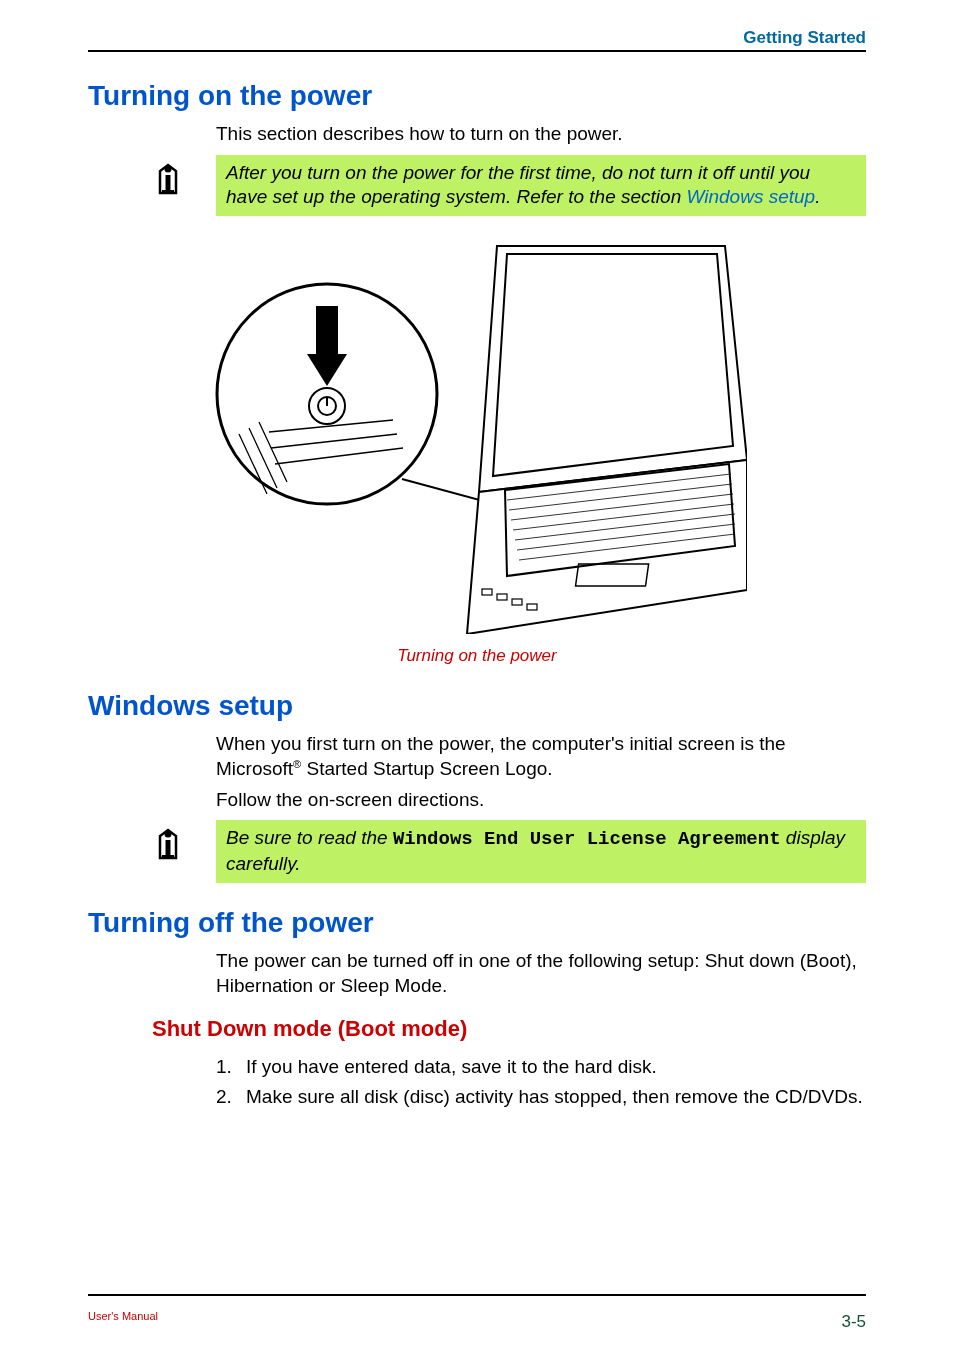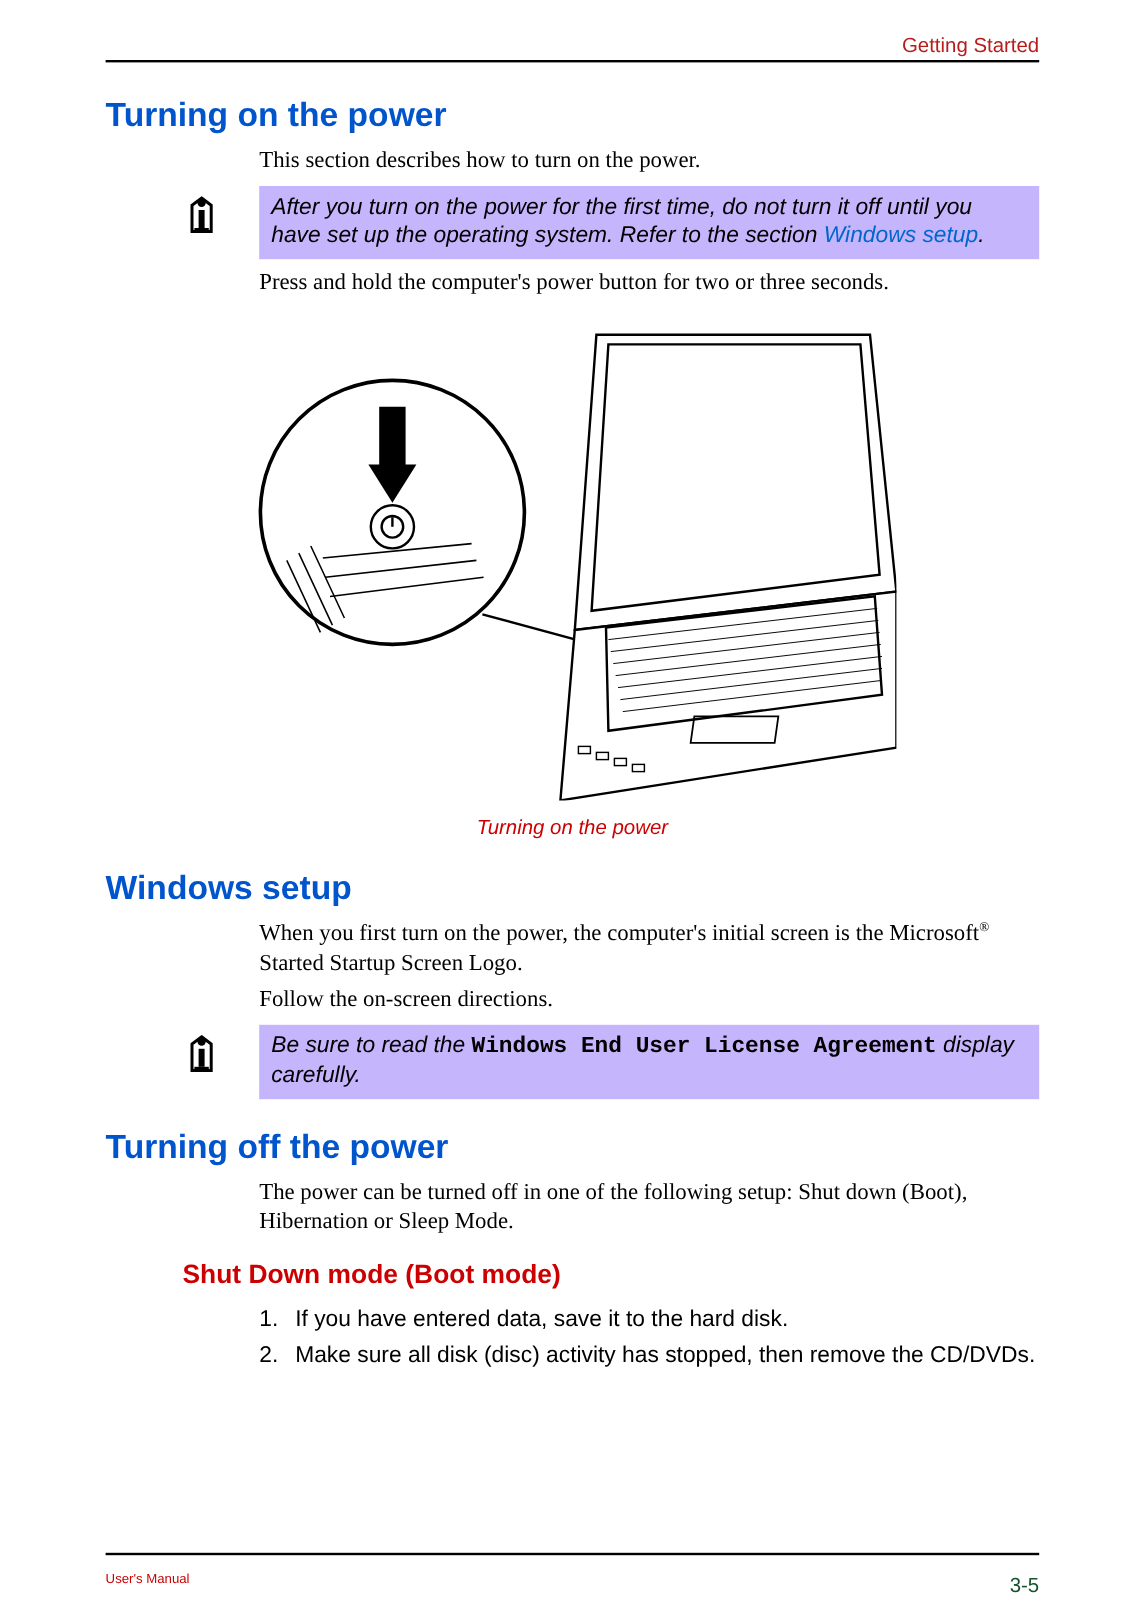--- a/index.html
+++ b/index.html
@@ -12,22 +12,23 @@
       background: #ffffff;
       width: 954px;
       height: 1352px;
       position: relative;
       color: #000;
     }
     .header-label {
       position: absolute;
       top: 28px;
       right: 88px;
-      color: #b91c1c;
+      color: #0369a1;
       font-size: 17px;
+      font-weight: bold;
     }
     .header-rule {
       position: absolute;
       top: 50px;
       left: 88px;
       right: 88px;
       border-top: 2px solid #000;
     }
     .content {
       position: absolute;
@@ -48,24 +49,23 @@
       margin-left: 64px;
       margin-top: 18px;
       margin-bottom: 12px;
     }
     .body-text {
       font-size: 19px;
       line-height: 1.3;
       margin-left: 128px;
       margin-top: 6px;
       margin-bottom: 6px;
-      font-family: Liberation Serif, serif;
     }
     .note-box {
-      background: #c4b5fd;
+      background: #bef264;
       margin-left: 128px;
       margin-top: 8px;
       margin-bottom: 8px;
       padding: 6px 10px;
       font-size: 19px;
       font-style: italic;
       line-height: 1.3;
       position: relative;
     }
     .note-icon {
@@ -166,21 +166,20 @@
       <svg viewBox="0 0 44 44">
         <path d="M22 6 L30 12 L30 34 L14 34 L14 12 Z" fill="none" stroke="#000" stroke-width="2.5"></path>
         <circle cx="22" cy="10" r="3.5" fill="#000"></circle>
         <rect x="19.5" y="16" width="5" height="15" fill="#000"></rect>
         <rect x="16" y="31" width="12" height="3" fill="#000"></rect>
       </svg>
     </span>
     <span>After you turn on the power for the first time, do not turn it off until you have set up the operating system. Refer to the section </span><span class="link-text">Windows setup</span><span>.</span>
   </div>
 
-  <p class="body-text">Press and hold the computer's power button for two or three seconds.</p>
 
   <div class="figure-container">
     <svg class="figure-placeholder" viewBox="0 0 540 400">
 
       <circle cx="120" cy="160" r="110" fill="#fff" stroke="#000" stroke-width="3"></circle>
 
       <line x1="120" y1="72" x2="120" y2="130" stroke="#000" stroke-width="22"></line>
       <polygon points="100,120 140,120 120,152" fill="#000"></polygon>
 
       <circle cx="120" cy="172" r="18" fill="none" stroke="#000" stroke-width="2"></circle>

